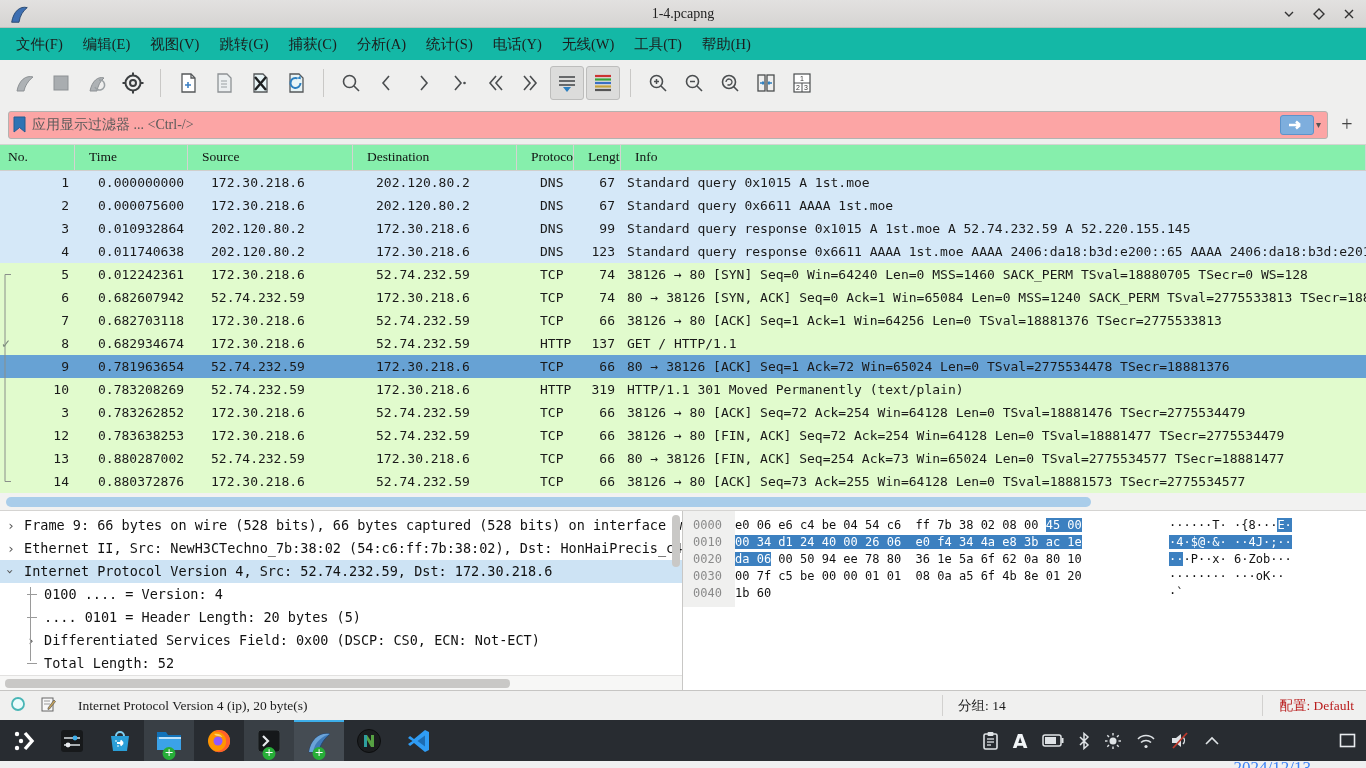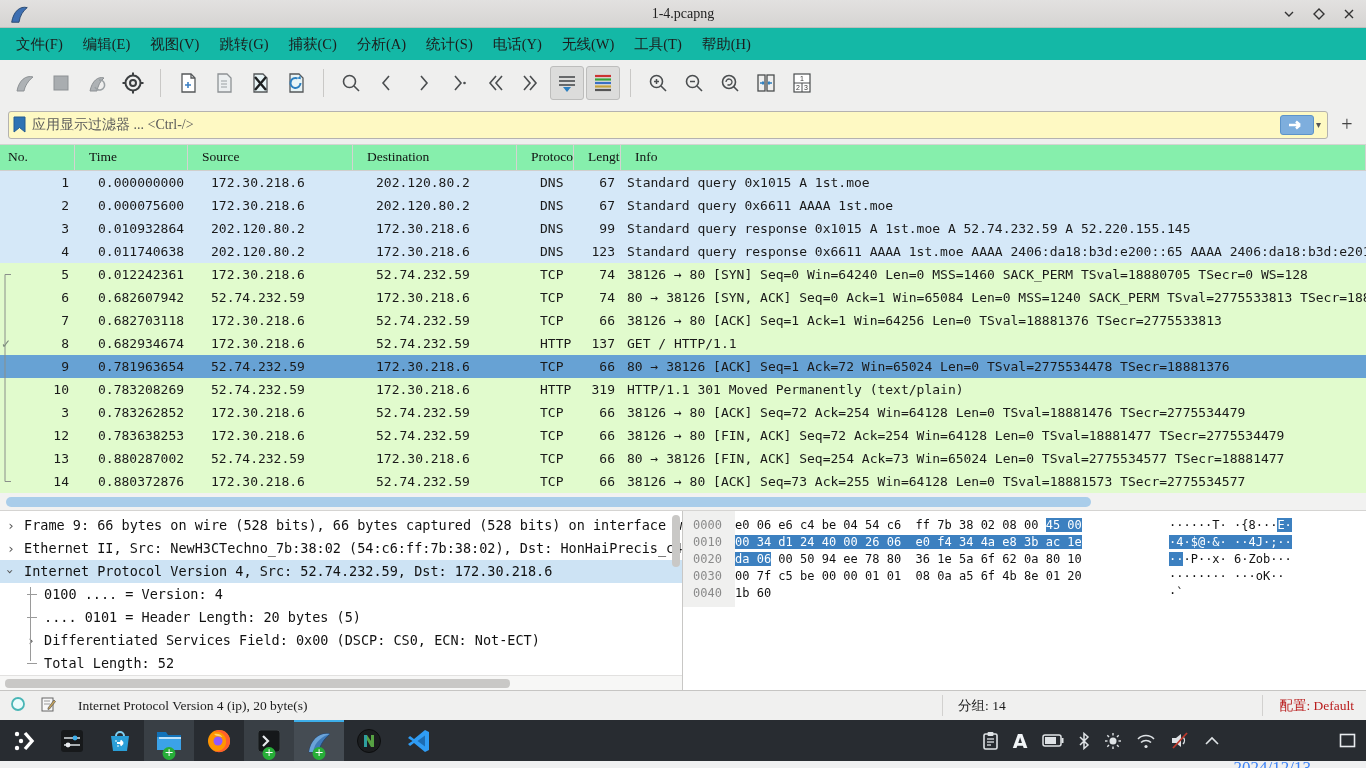--- a/index.html
+++ b/index.html
@@ -19,21 +19,21 @@
 
   
   .toolbar { height:45px; background:#efefee; display:flex; align-items:center; padding-left:8px; gap:2px; }
   .tsep { width:1px; height:28px; background:#c9c8c6; margin:0 8px; }
   .tbtn { width:34px; height:34px; display:flex; align-items:center; justify-content:center; border:1px solid transparent; border-radius:3px; }
   .tbtn.active { background:#dcdcdb; border-color:#bdbdbc; }
   .tbtn svg { display:block; }
 
   
   .filterbar { height:40px; background:#efefee; display:flex; align-items:center; padding:0 8px; gap:8px; border-bottom:1px solid #d5d4d2; }
-  .filter-field { flex:1; height:28px; background:#fef9c3; border:1px solid #b4b2b0; border-radius:3px; display:flex; align-items:center; padding:0 4px; position:relative; }
+  .filter-field { flex:1; height:28px; background:#fca5a5; border:1px solid #b4b2b0; border-radius:3px; display:flex; align-items:center; padding:0 4px; position:relative; }
   .filter-input { flex:1; border:none; outline:none; font-family:"Liberation Serif",serif; font-size:14px; color:#333; background:transparent; }
   .filter-input::placeholder { color:#5a5a5a; opacity:1; }
   .apply-btn { width:34px; height:20px; background:#7eaedd; border:1px solid #5d93c9; border-radius:3px; display:flex; align-items:center; justify-content:center; margin-right:2px; }
   .apply-caret { font-size:10px; color:#555; margin-right:2px; }
   .filter-plus { width:22px; text-align:center; font-size:20px; color:#444; }
 
   
   .plist-header { height:26px; background:#86efac; border-bottom:1px solid #d0cfcd; display:grid; grid-template-columns:75px 113px 165px 164px 57px 47px 1fr; font-size:13.5px; }
   .hcell { padding:4px 0 0 14px; border-right:1px solid #d4d3d1; overflow:hidden; white-space:nowrap; color:#111; }
   .hcell.first { padding-left:8px; }

